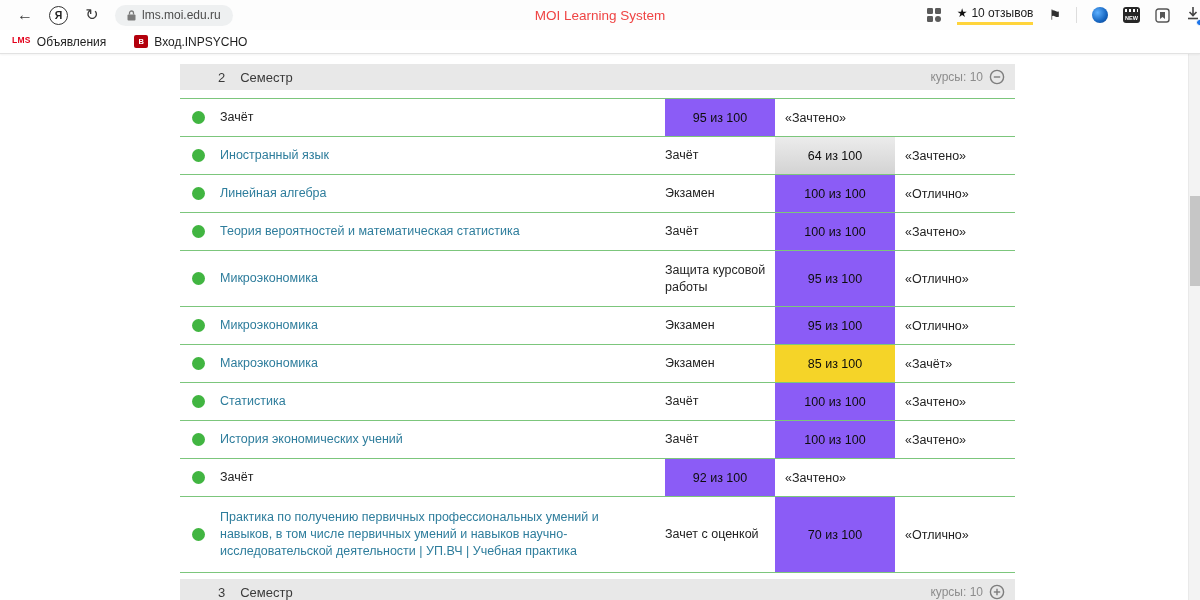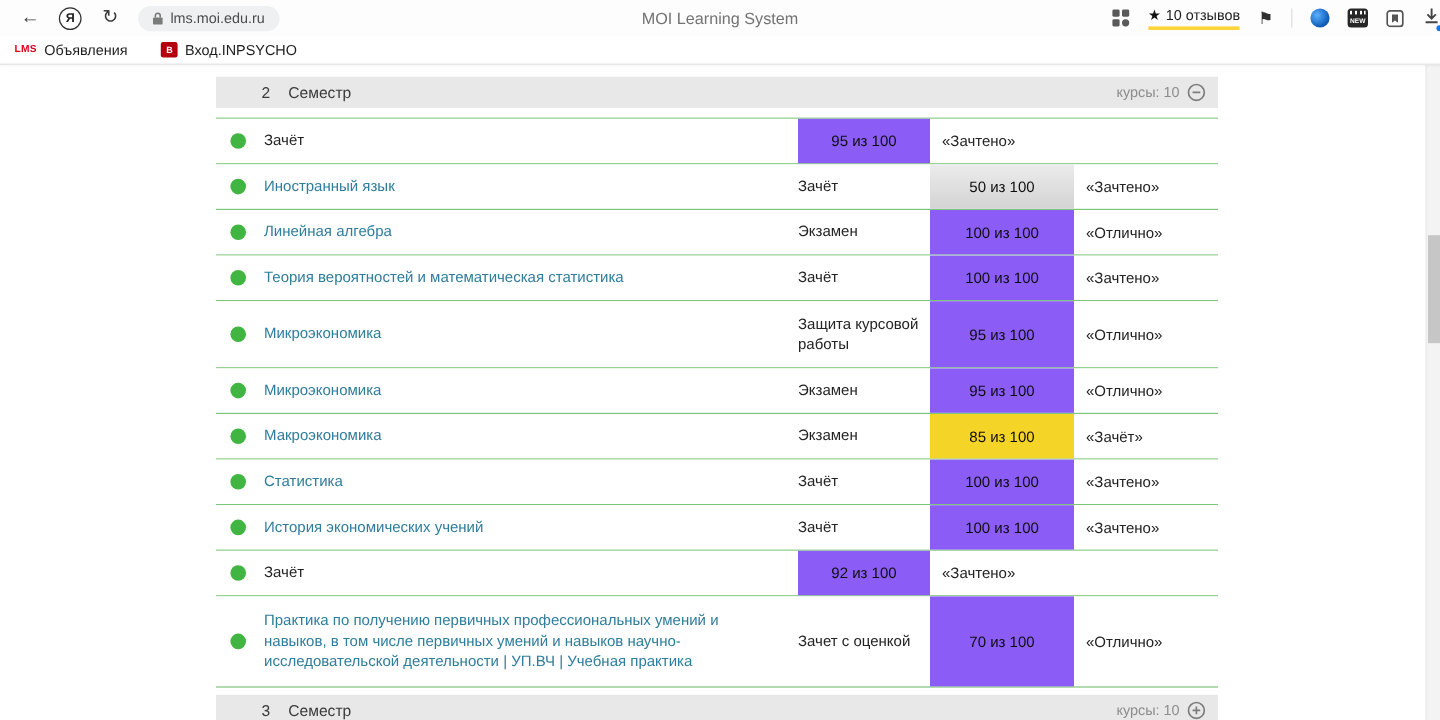--- a/index.html
+++ b/index.html
@@ -15,21 +15,21 @@
   .nav-btn { font-size: 16px; color: #3c3c3c; background: none; border: none; cursor: pointer;
              width: 22px; text-align: center; line-height: 1; }
   .yandex-btn { width: 19px; height: 19px; border: 1.6px solid #333; border-radius: 50%;
                 display: flex; align-items: center; justify-content: center;
                 font-size: 10.5px; font-weight: bold; color: #222; background: #fff; cursor: pointer; }
   .address-bar { margin-left: 12px; height: 21px; border-radius: 11px; background: #eef0f1;
                  display: flex; align-items: center; gap: 6px; padding: 0 12px; cursor: text; z-index: 2; }
   .address-bar .url { font-size: 12px; color: #4c4c4c; }
   .tab-title { position: absolute; left: 0; right: 0; top: 0; height: 30px;
                display: flex; align-items: center; justify-content: center;
-               font-size: 13.5px; color: #737373; pointer-events: none; z-index: 1; }
+               font-size: 13.5px; color: #ef4444; pointer-events: none; z-index: 1; }
   .toolbar-right { position: absolute; right: 0; top: 0; height: 30px; display: flex;
                    align-items: center; gap: 15px; padding-right: 4px; z-index: 2; }
   .reviews { display: inline-flex; align-items: center; gap: 4px; font-size: 12px; color: #1c1c1c;
              border-bottom: 3px solid #ffd43b; padding-bottom: 2px; cursor: pointer; }
   .reviews .star { font-size: 12px; color: #111; }
   .flag-icon { font-size: 14px; color: #2f2f2f; cursor: pointer; line-height: 1; }
   .tb-divider { width: 1px; height: 16px; background: #ddd; }
   .ext-blue { width: 16px; height: 16px; border-radius: 50%; cursor: pointer;
               background: radial-gradient(circle at 35% 35%, #5db0ff 0%, #1565c0 60%, #0b3d86 100%); }
   .ext-new { width: 17px; height: 16px; border-radius: 3px; background: #262626; color: #fff;
@@ -176,21 +176,21 @@
               <span>95 из 100</span>
             </div>
           <div class="grade">«Зачтено»</div>
         </div>
 
         <div class="grow">
           <span class="dot"></span>
           <a class="course">Иностранный язык</a>
           <div class="ctype">Зачёт</div>
           <div class="score" data-color="gray">
-              <span>50 из 100</span>
+              <span>64 из 100</span>
             </div>
           <div class="grade">«Зачтено»</div>
         </div>
 
         <div class="grow">
           <span class="dot"></span>
           <a class="course">Линейная алгебра</a>
           <div class="ctype">Экзамен</div>
           <div class="score" data-color="green">
               <span>100 из 100</span>

